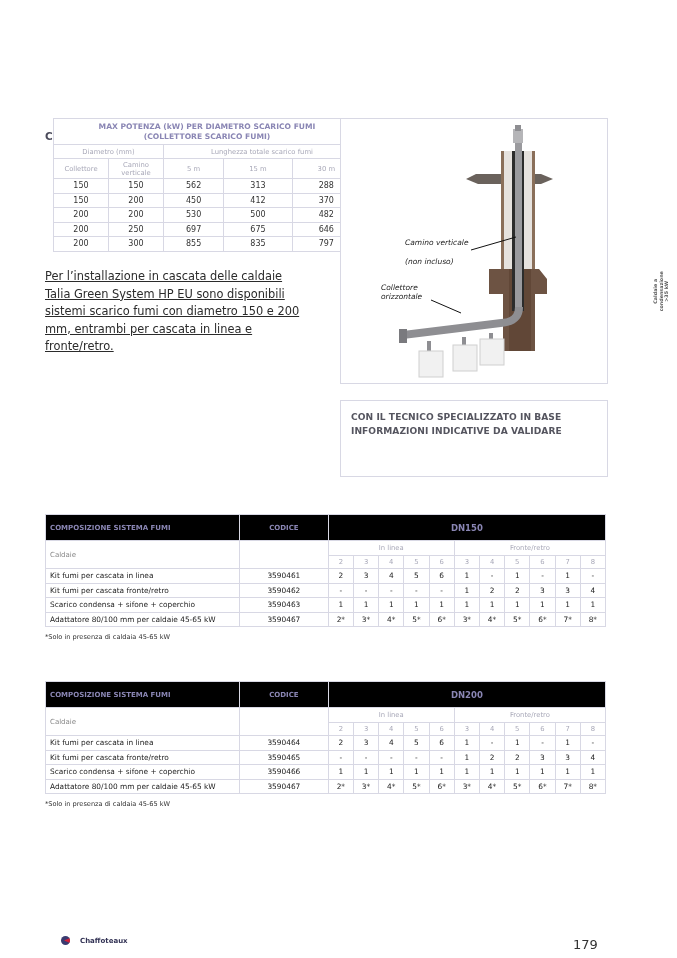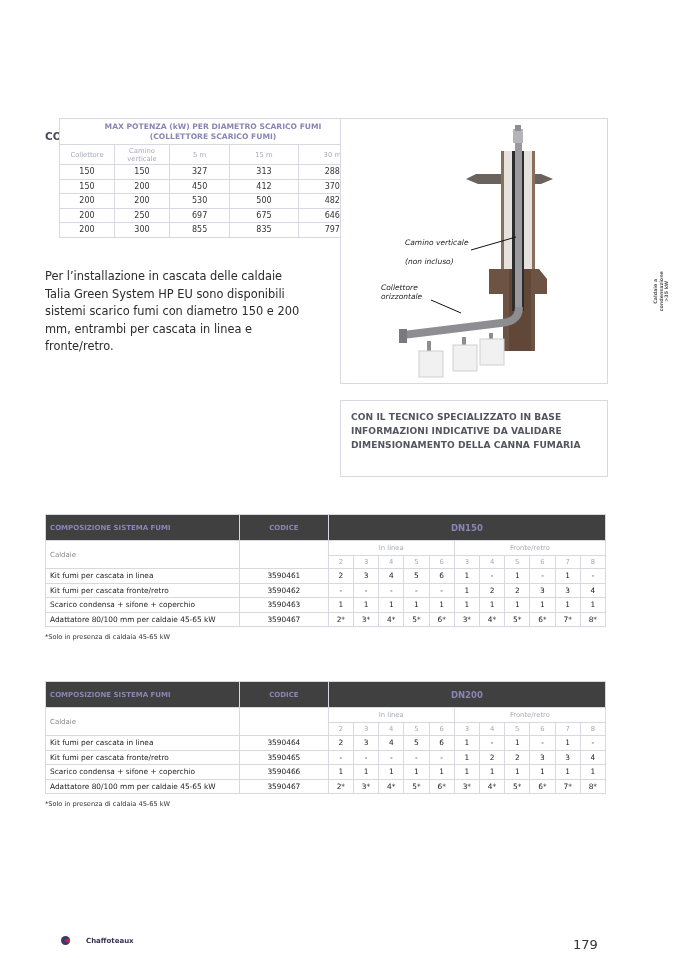--- a/index.html
+++ b/index.html
@@ -4,32 +4,32 @@
 <style>
   html, body { margin: 0; padding: 0; background: #ffffff; }
   body { width: 677px; height: 958px; position: relative; overflow: hidden;
          font-family: "DejaVu Sans", sans-serif; color: #2b2b2b; }
 
   .section-title { position: absolute; left: 45px; top: 103px; font-size: 10.5px;
                    font-weight: bold; color: #4a4a5a; letter-spacing: 0.1px; margin-top: 27px; }
 
   
   table { border-collapse: collapse; }
-  .pw-table { position: absolute; left: 59px; top: 118px; width: 308px;
+  .pw-table { position: absolute; left: 53px; top: 118px; width: 308px;
               font-size: 7.5px; text-align: center; }
   .pw-table td, .pw-table th { border: 1px solid #d8d8e4; padding: 0; }
   .pw-table .pw-title { color: #8a86b4; font-weight: bold; font-size: 7.6px;
                         line-height: 10px; height: 25px; background: #ffffff; }
   .pw-table .pw-sub td { color: #a8a8b8; height: 13px; font-size: 6.8px; }
   .pw-table .pw-sub2 td { color: #a8a8b8; height: 19px; font-size: 6.8px; line-height: 8px; }
   .pw-table .pw-row td { color: #333; height: 13.5px; font-size: 8px; }
 
   .body-text { position: absolute; left: 45px; top: 268px; width: 270px;
                font-size: 11.4px; line-height: 17.6px; color: #2b2b2b; }
-  .body-text p { margin: 0 4px 14px 0; }
+  .body-text p { margin: 0 4px 14px 0; text-decoration: underline; }
 
   .figure-box { position: absolute; left: 340px; top: 118px; width: 266px; height: 264px;
                 border: 1px solid #d8d8e4; background: #ffffff; }
   .figure-label { position: absolute; font-size: 7.5px; font-style: italic; color: #222;
                   line-height: 11px; }
 
   .info-box { position: absolute; left: 340px; top: 400px; width: 266px; height: 75px;
               border: 1px solid #d8d8e4; }
   .info-text { position: absolute; left: 10px; top: 9px; font-size: 9.1px; font-weight: bold;
                color: #55555f; line-height: 14px; letter-spacing: 0.05px; }
@@ -43,58 +43,62 @@
   .dn-table td { border: 1px solid #d8d8e4; padding: 0 4px; height: 13.5px; }
   .dn-table .hd-label { color: #8a86b4; font-weight: bold; font-size: 7px; height: 25px; }
   .dn-table .hd-code { color: #8a86b4; font-weight: bold; font-size: 7px; text-align: center; }
   .dn-table .hd-dn { color: #8a86b4; font-weight: bold; font-size: 8.5px; text-align: center; }
   .dn-table .caldaie { color: #888; font-size: 7px; }
   .dn-table .grp { color: #a8a8b8; font-size: 6.8px; text-align: center; height: 14px; }
   .dn-table .num-h { color: #a8a8b8; font-size: 6.8px; text-align: center; height: 12px; padding: 0; }
   .dn-table .row-label { color: #222; }
   .dn-table .row-code { color: #222; text-align: center; }
   .dn-table .val { color: #222; text-align: center; padding: 0; width: 22px; }
-  .dn-table .hd-bg { background: #404040; }
+  .dn-table .hd-bg { background: #000000; }
   .footnote { position: absolute; left: 45px; font-size: 6.6px; color: #333; }
 
-  .footer-logo { position: absolute; left: 61px; top: 936px; display: flex; align-items: center; gap: 16px; }
+  .footer-logo { position: absolute; left: 61px; top: 936px; display: flex; align-items: center; gap: 10px; }
   .logo-mark { width: 9px; height: 9px; border-radius: 50%; background: #3a3a70; position: relative; overflow: hidden; }
   .logo-mark::after { content: ""; position: absolute; left: 3px; top: 2px; width: 6px; height: 5px; background: #d0203a;
                       clip-path: polygon(0 50%, 100% 0, 100% 100%); }
   .logo-text { font-size: 7px; color: #333355; font-weight: bold; }
   .page-num { position: absolute; left: 573px; top: 937px; font-size: 13px; color: #333; }
 </style>
 </head>
 <body>
 
 <div class="section-title">CONFIGURAZIONE SCARICO FUMI PER CASCATA</div>
 
 <table class="pw-table">
   <tbody>
       <tr>
     <td colspan="5" class="pw-title">
       <div>MAX POTENZA (kW) PER DIAMETRO SCARICO FUMI</div>
       <div>(COLLETTORE SCARICO FUMI)</div>
     </td>
   </tr>
+  <tr class="pw-sub">
+    <td colspan="2">Diametro (mm)</td>
+    <td colspan="3">Lunghezza totale scarico fumi</td>
+  </tr>
   <tr class="pw-sub2">
     <td style="width:54px">Collettore</td>
     <td style="width:54px">
           <div style="width:36px;margin:0 auto">Camino verticale</div>
         </td>
     <td>5 m</td>
     <td>15 m</td>
     <td>30 m</td>
   </tr>
   </tbody>
     <tbody id="pw-body">
       <tr class="pw-row">
         <td>150</td>
         <td>150</td>
-        <td>327</td>
+        <td>562</td>
         <td>313</td>
         <td>288</td>
       </tr>
       <tr class="pw-row">
         <td>150</td>
         <td>200</td>
         <td>450</td>
         <td>412</td>
         <td>370</td>
       </tr>
@@ -163,21 +167,20 @@
   <div class="figure-label" style="left:40px; top:164px; line-height:9px;">
     <div>Collettore</div>
     <div>orizzontale</div>
   </div>
 </div>
 
 <div class="info-box">
   <div class="info-text">
     <div>CON IL  TECNICO SPECIALIZZATO IN BASE</div>
     <div>INFORMAZIONI INDICATIVE DA VALIDARE</div>
-    <div>DIMENSIONAMENTO DELLA CANNA FUMARIA</div>
   </div>
 </div>
 
 <div class="side-tab">
   <span>
     <div>Caldaie a</div>
     <div>condensazione</div>
     <div>&gt;35 kW</div>
   </span>
 </div>

